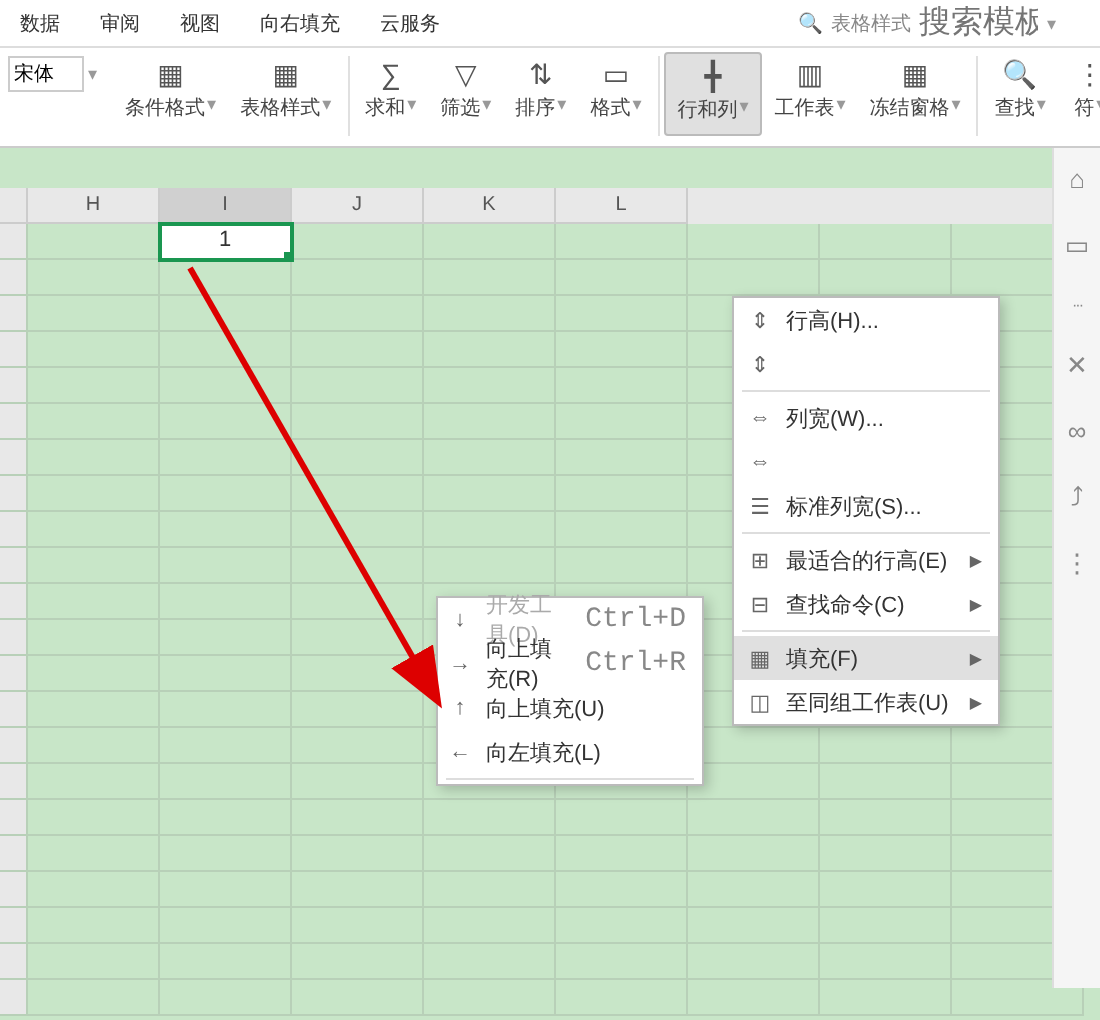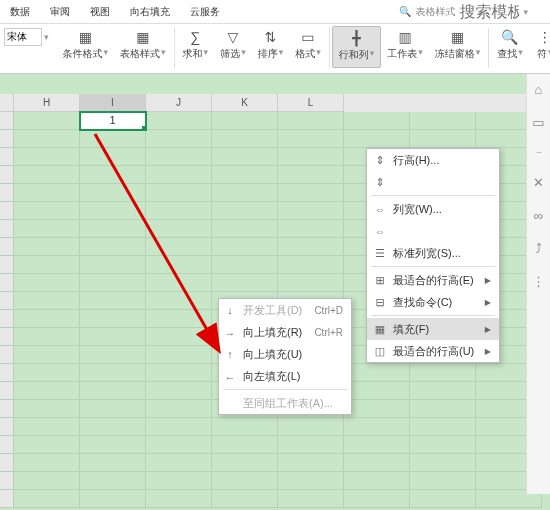--- a/index.html
+++ b/index.html
@@ -30,21 +30,21 @@
 .cell.active { background: #fff; outline: 2px solid #1a9650; outline-offset: -1px; text-align: center; line-height: 17px; font-size: 11px; position: relative; }
 .cell.active::after { content: ''; position: absolute; right: -2px; bottom: -2px; width: 5px; height: 5px; background: #1a9650; }
 
 .menu { position: absolute; background: #fff; border: 1px solid #bbb; box-shadow: 2px 2px 6px rgba(0,0,0,.2); min-width: 128px; z-index: 10; }
 .menu-item { display: flex; align-items: center; height: 22px; padding: 0 8px 0 6px; font-size: 11px; color: #333; gap: 6px; }
 .menu-item.hl { background: #e0e0e0; }
 .menu-item.disabled { color: #aaa; }
 .menu-sep { height: 1px; background: #ddd; margin: 2px 4px; }
 .menu-ico { width: 14px; text-align: center; color: #666; font-size: 11px; flex-shrink: 0; }
 .menu-arrow { margin-left: auto; font-size: 8px; color: #666; }
-.menu-short { margin-left: auto; font-size: 10px; color: #888; }
+.menu-short { margin-left: auto; font-size: 14px; color: #888; font-family: Liberation Mono, monospace; }
 
 .menu1 { left: 366px; top: 74px; width: 134px; }
 .menu2 { left: 218px; top: 224px; width: 134px; }
 .menu2 .menu-item { padding-left: 4px; }
 
 .sidepanel { position: absolute; right: 0; top: 74px; width: 24px; height: 420px; background: #f5f5f5; border-left: 1px solid #ddd; display: flex; flex-direction: column; align-items: center; padding-top: 8px; gap: 18px; }
 .sidepanel span { color: #888; font-size: 13px; }
 .sidepanel .dots { font-size: 8px; letter-spacing: -1px; }
 
 .arrow-overlay { position: absolute; left: 0; top: 0; pointer-events: none; z-index: 20; }
@@ -410,21 +410,21 @@
         <span class="menu-arrow">▶</span>
       </div>
       <div class="menu-sep"></div>
       <div class="menu-item hl">
         <span class="menu-ico">▦</span>
         <span>填充(F)</span>
         <span class="menu-arrow">▶</span>
       </div>
       <div class="menu-item">
         <span class="menu-ico">◫</span>
-        <span>最适合的行高(U)</span>
+        <span>至同组工作表(U)</span>
         <span class="menu-arrow">▶</span>
       </div>
     </div>
   <div class="menu menu2" id="menu2">
       <div class="menu-item disabled">
         <span class="menu-ico">↓</span>
         <span>开发工具(D)</span>
         <span class="menu-short">Ctrl+D</span>
       </div>
       <div class="menu-item">
@@ -434,24 +434,20 @@
       </div>
       <div class="menu-item">
         <span class="menu-ico">↑</span>
         <span>向上填充(U)</span>
       </div>
       <div class="menu-item">
         <span class="menu-ico">←</span>
         <span>向左填充(L)</span>
       </div>
       <div class="menu-sep"></div>
-      <div class="menu-item disabled">
-        <span class="menu-ico"></span>
-        <span>至同组工作表(A)...</span>
-      </div>
     </div>
 
   <svg class="arrow-overlay" width="550" height="440">
     <defs>
         <marker id="ah" markerWidth="10" markerHeight="8" refX="8" refY="4" orient="auto">
           <polygon points="0 0, 10 4, 0 8" fill="#d00"></polygon>
         </marker>
       </defs>
     <line x1="95" y1="60" x2="218" y2="275" stroke="#d00" stroke-width="3" marker-end="url(#ah)"></line>
   </svg>

